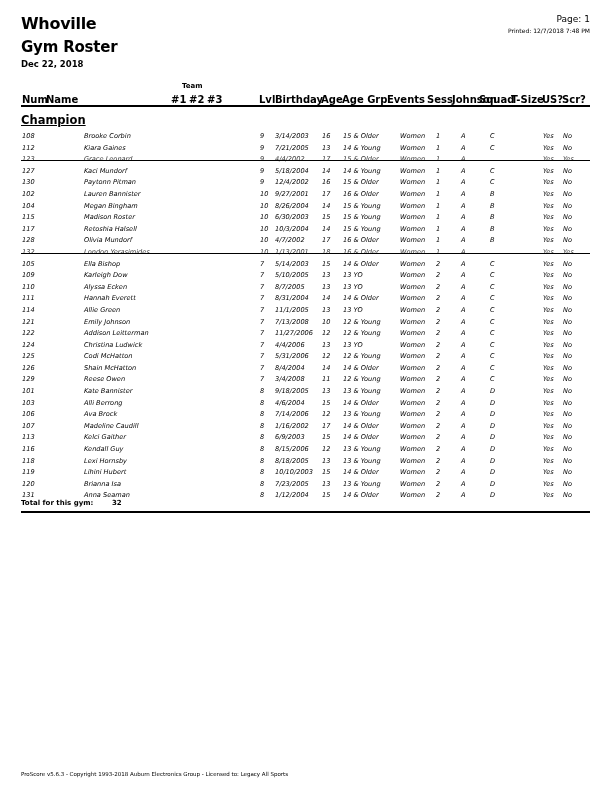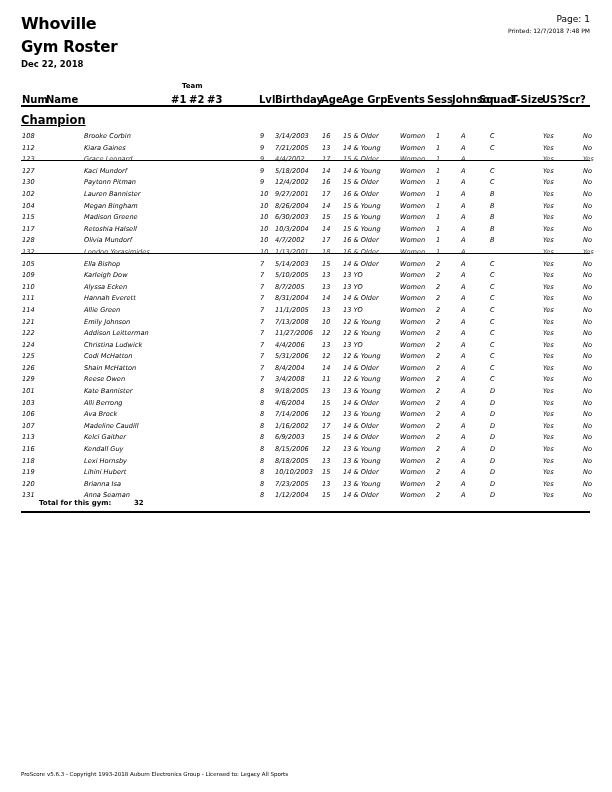--- a/index.html
+++ b/index.html
@@ -16,23 +16,23 @@
   .group { position: absolute; left: 21px; top: 113px; font-size: 11.5px; font-weight: bold; text-decoration: underline; }
   .rows { position: absolute; left: 0; top: 131px; width: 612px; }
   .row { position: relative; height: 11.6px; font-size: 6.6px; white-space: nowrap; font-style: italic; }
   .row span { position: absolute; top: 1px; }
   .row.scratched::after { content: ""; position: absolute; left: 21px; top: 6px; width: 569px; height: 1px; background: #000; }
   .row.scratched span { color: #333; }
   .c-num { left: 22px; } .c-name { left: 36px; margin-left: 48px; }
   .c-lvl { left: 260px; } .c-bday { left: 275px; } .c-age { left: 322px; }
   .c-agegrp { left: 343px; } .c-events { left: 400px; } .c-sess { left: 436px; }
   .c-flight { left: 461px; } .c-squad { left: 490px; }
-  .c-us { left: 543px; } .c-scr { left: 583px; }
-  .total-label { position: absolute; left: 39px; top: 499px; font-size: 7px; font-weight: bold; }
-  .total-val { position: absolute; left: 134px; top: 499px; font-size: 7px; font-weight: bold; }
+  .c-us { left: 543px; } .c-scr { left: 563px; }
+  .total-label { position: absolute; left: 21px; top: 499px; font-size: 7px; font-weight: bold; }
+  .total-val { position: absolute; left: 112px; top: 499px; font-size: 7px; font-weight: bold; }
   .total-rule { position: absolute; left: 21px; top: 511px; width: 569px; height: 2px; background: #000; }
   .footer { position: absolute; left: 21px; top: 771px; font-size: 5.5px; }
 </style>
 </head>
 <body>
 
 <div class="title">Whoville</div>
 <div class="subtitle">Gym Roster</div>
 <div class="date">Dec 22, 2018</div>
 <div class="page">Page: 1</div>
@@ -153,21 +153,21 @@
       <span class="c-agegrp">15 &amp; Young</span>
       <span class="c-events">Women</span>
       <span class="c-sess">1</span>
       <span class="c-flight">A</span>
       <span class="c-squad">B</span>
       <span class="c-us">Yes</span>
       <span class="c-scr">No</span>
     </div>
     <div class="row">
       <span class="c-num">115</span>
-      <span class="c-name">Madison Greene</span>
+      <span class="c-name">Madison Roster</span>
       <span class="c-lvl">10</span>
       <span class="c-bday">6/30/2003</span>
       <span class="c-age">15</span>
       <span class="c-agegrp">15 &amp; Young</span>
       <span class="c-events">Women</span>
       <span class="c-sess">1</span>
       <span class="c-flight">A</span>
       <span class="c-squad">B</span>
       <span class="c-us">Yes</span>
       <span class="c-scr">No</span>

